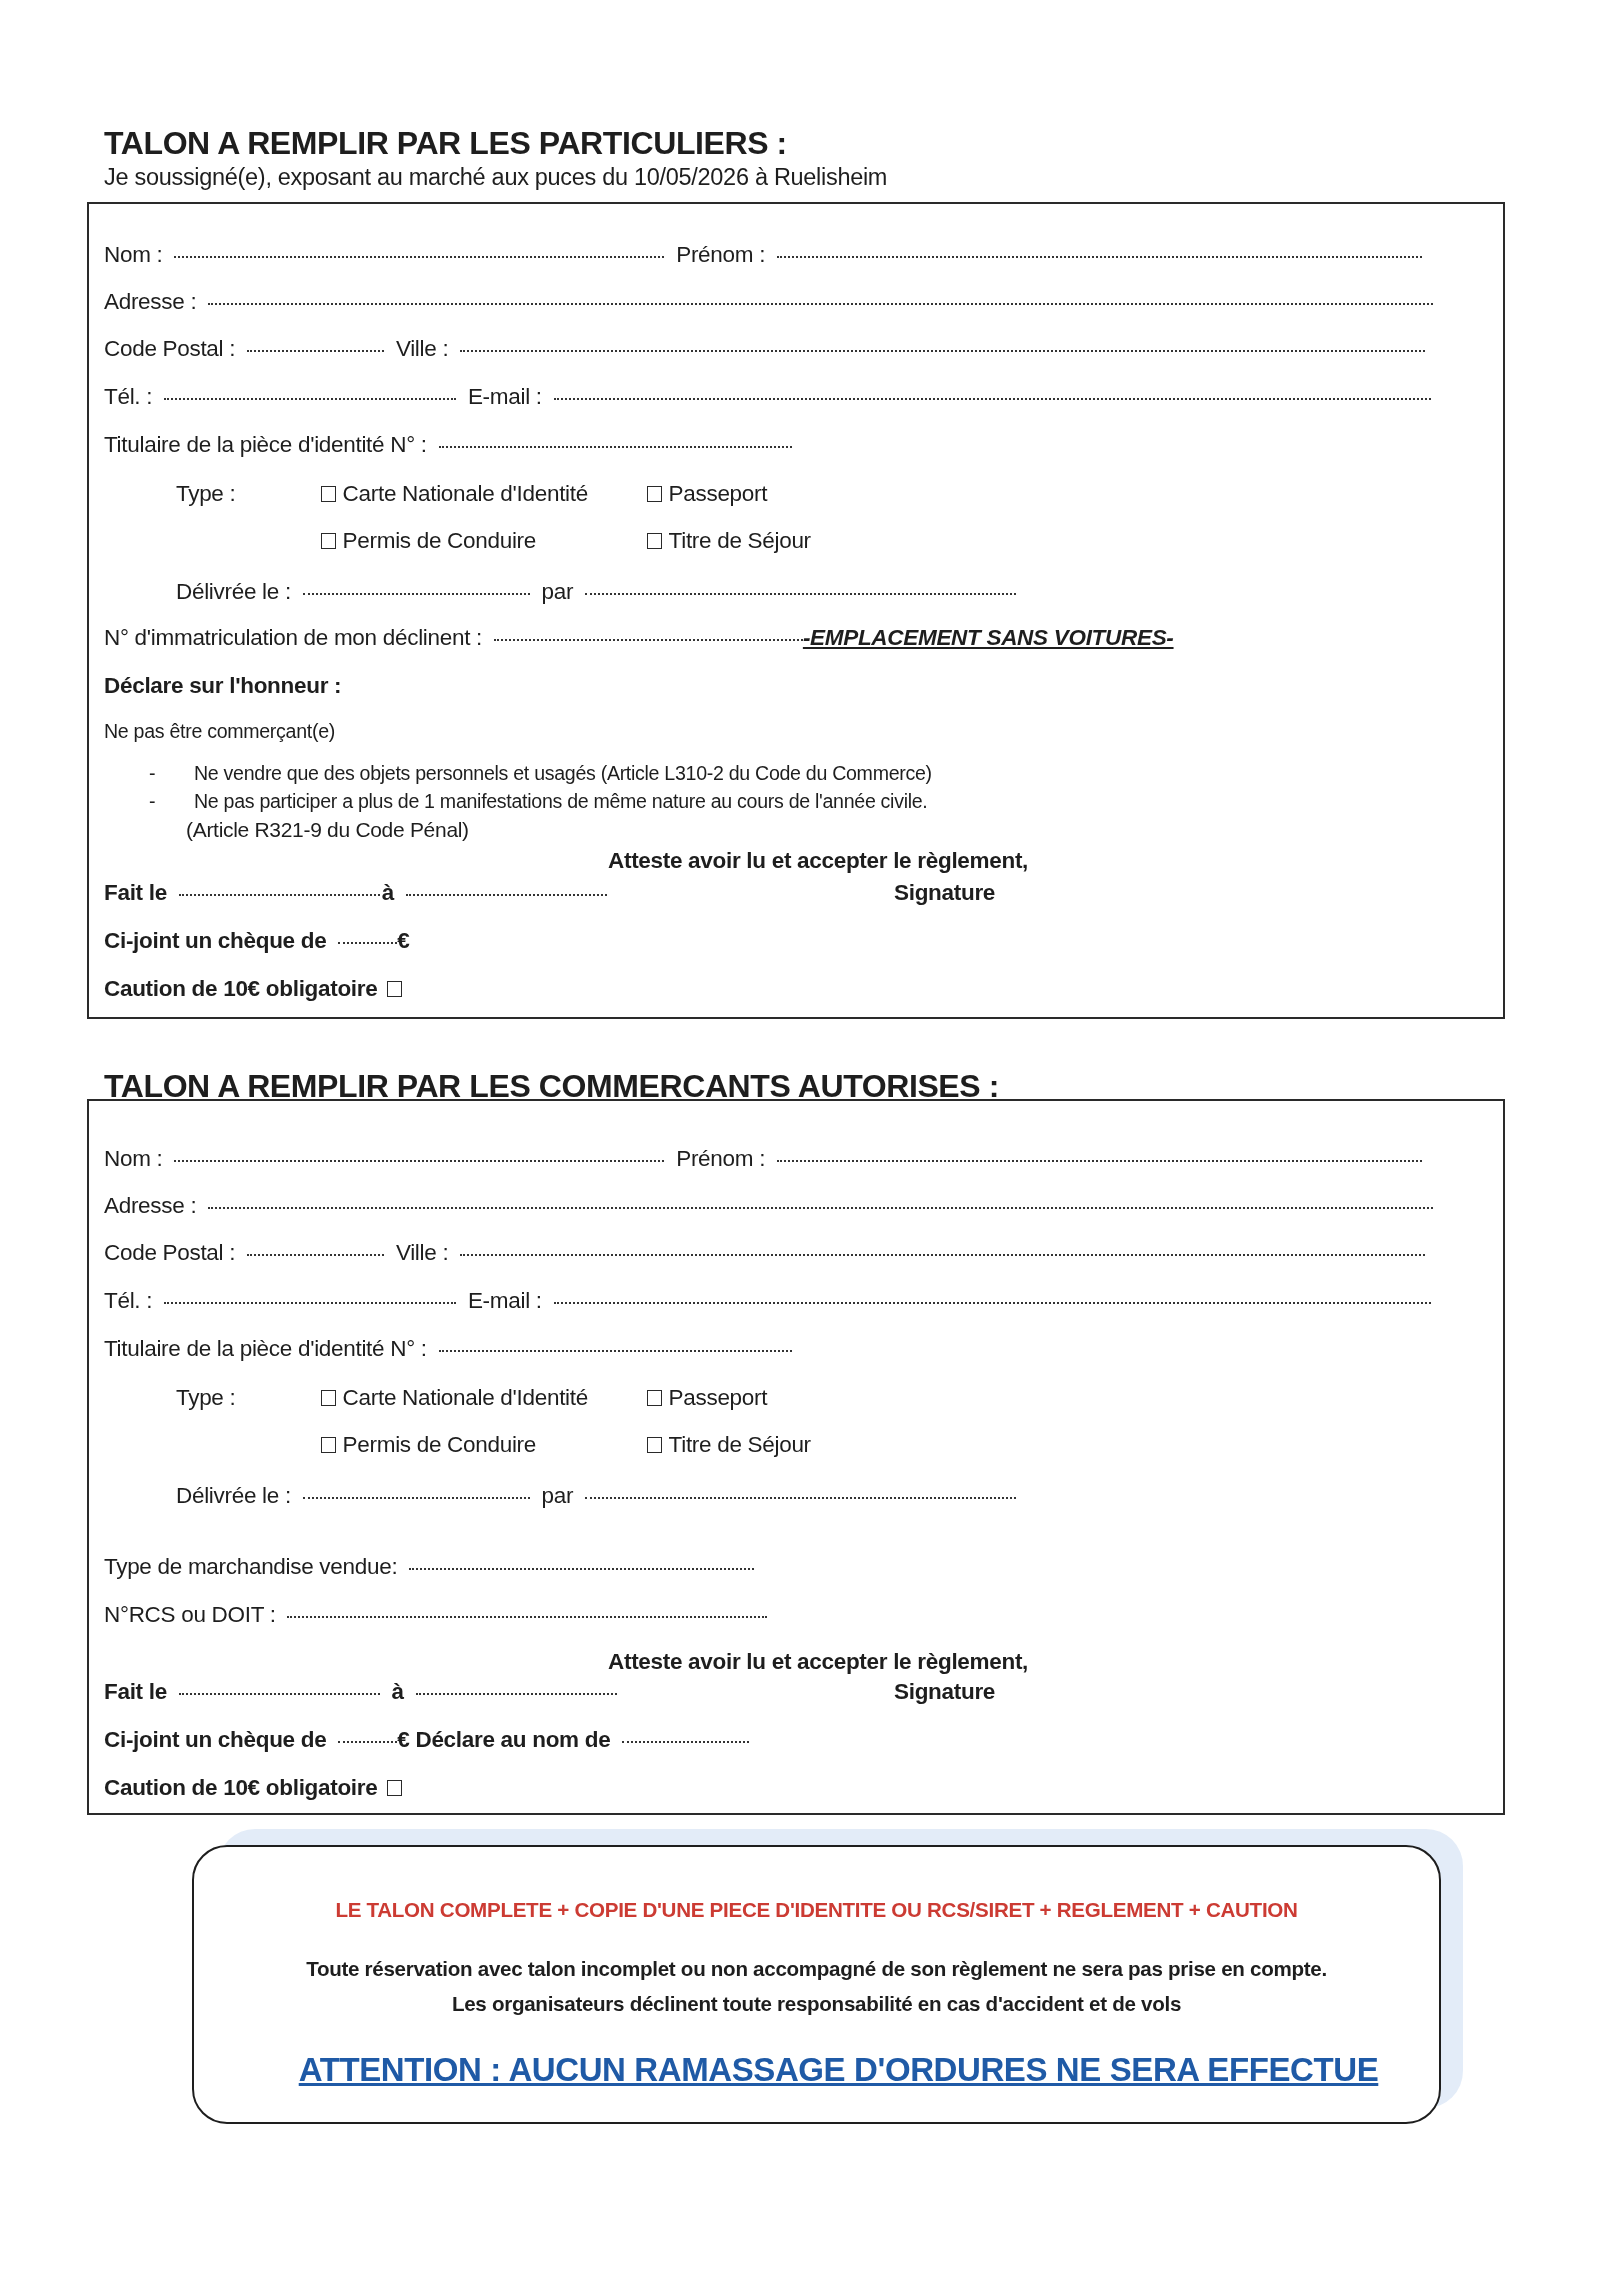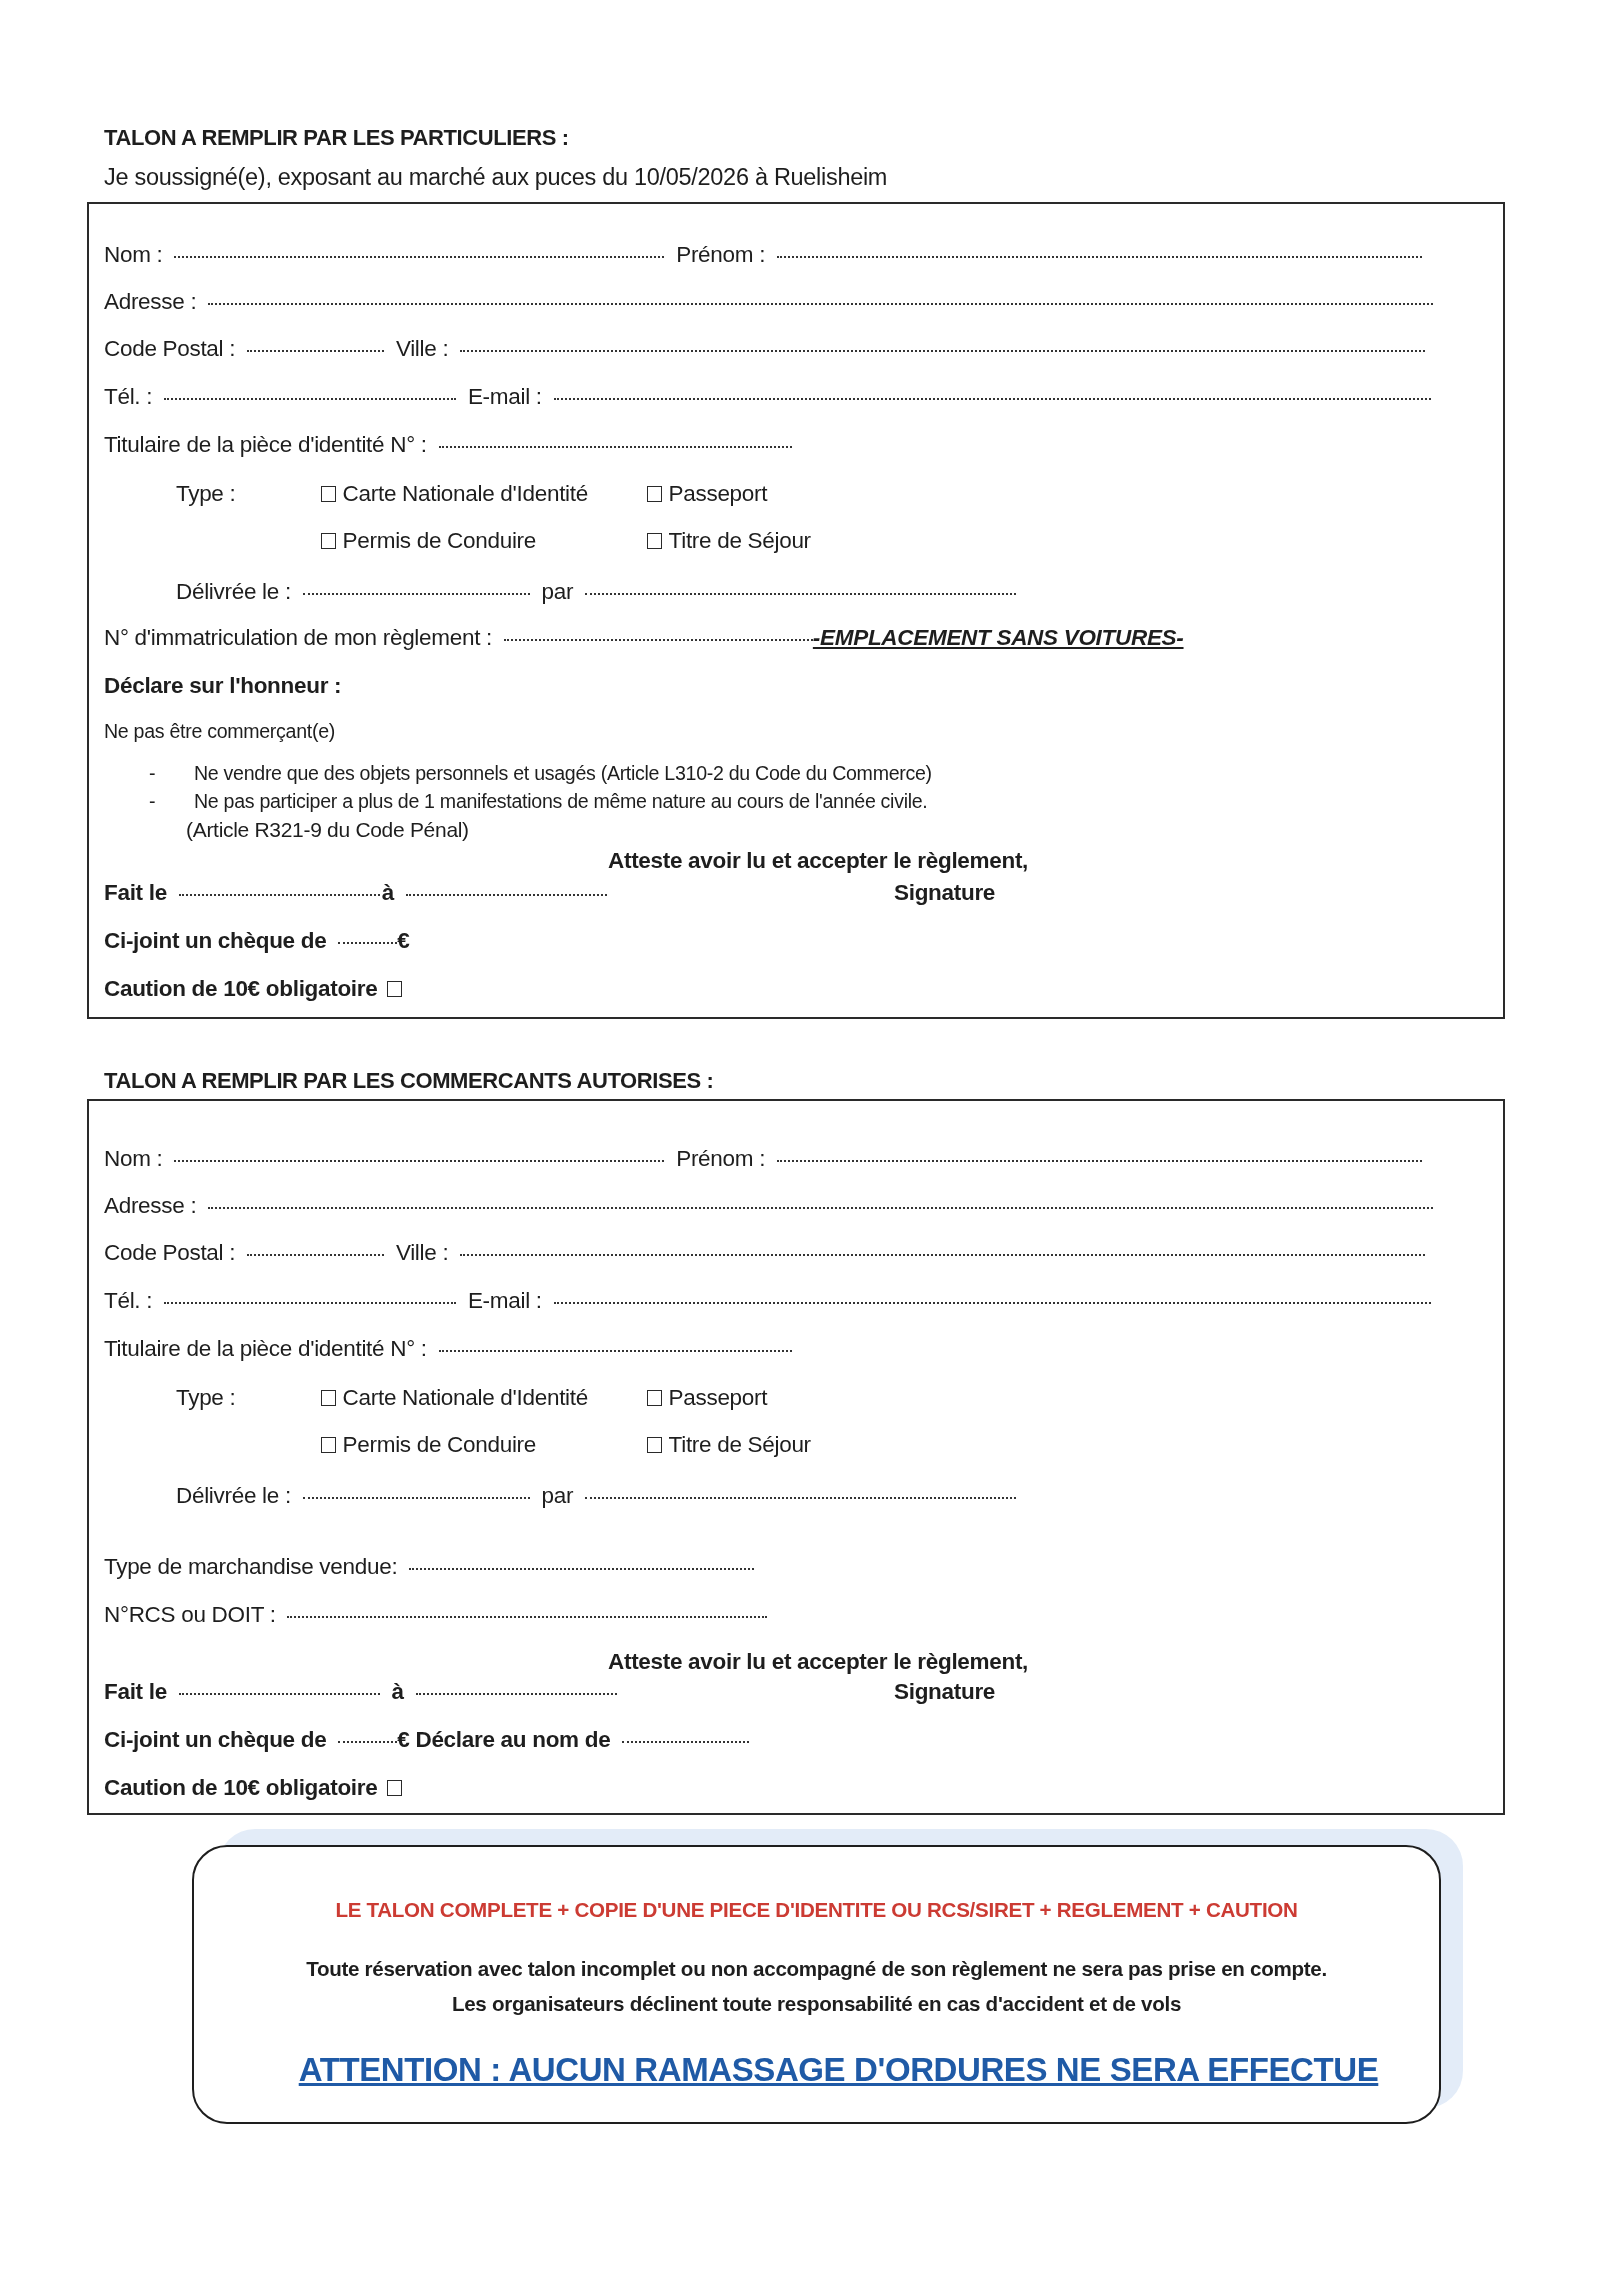--- a/index.html
+++ b/index.html
@@ -3,21 +3,21 @@
 <meta charset="utf-8">
 <style>
   html, body { margin: 0; padding: 0; background: #ffffff; }
   body {
     width: 1621px; height: 2292px; position: relative; overflow: hidden;
     font-family: "Liberation Sans", sans-serif; color: #1e1e1e;
   }
   .abs { position: absolute; white-space: nowrap; }
   .txt { font-size: 22.5px; line-height: 27.4px; letter-spacing: -0.3px; }
   .bold { font-weight: bold; }
-  .title { font-size: 22px; font-weight: bold; letter-spacing: -0.4px; }
+  .title { font-size: 32px; font-weight: bold; letter-spacing: -0.4px; }
   .box {
     position: absolute; border: 2px solid #2a2a2a; box-sizing: border-box;
   }
   .cb {
     display: inline-block; width: 14.7px; height: 15.7px; border: 1.6px solid #2a2a2a;
     box-sizing: border-box; vertical-align: -1px; margin-right: 6.9px; background:#fff;
   }
   .dotline {
     display: inline-block; border-bottom: 2.9px dotted #333; height: 0;
     vertical-align: 3.9px; margin: 0 5.9px;
@@ -81,21 +81,21 @@
 <div class="abs txt" style="left:647px; top:527px;"><span class="cb"></span><span>Titre de Séjour</span></div>
 
 <div class="abs txt" style="left:176px; top:578px;">
   <span>Délivrée le :</span>
   <span class="dotline" style="width:227px;"></span>
   <span>par</span>
   <span class="dotline" style="width:431px;"></span>
 </div>
 
 <div class="abs txt" style="left:104px; top:624px;">
-  <span>N° d'immatriculation de mon règlement :</span>
+  <span>N° d'immatriculation de mon déclinent :</span>
   <span class="dotline" style="width:309px; margin-right:0;"></span><span class="emph">-EMPLACEMENT SANS VOITURES-</span>
 </div>
 
 <div class="abs txt bold" style="left:104px; top:672px;">Déclare sur l'honneur :</div>
 <div class="abs txt" style="left:104px; top:718px; font-size:19.6px;">Ne pas être commerçant(e)</div>
 <div class="abs txt" style="left:149px; top:760px; font-size:19.6px;">
   <span style="display:inline-block; width:45px;">-</span><span>Ne vendre que des objets personnels et usagés (Article L310-2 du Code du Commerce)</span>
 </div>
 <div class="abs txt" style="left:149px; top:788px; font-size:19.6px;">
   <span style="display:inline-block; width:45px;">-</span><span>Ne pas participer a plus de 1 manifestations de même nature au cours de l'année civile.</span>

